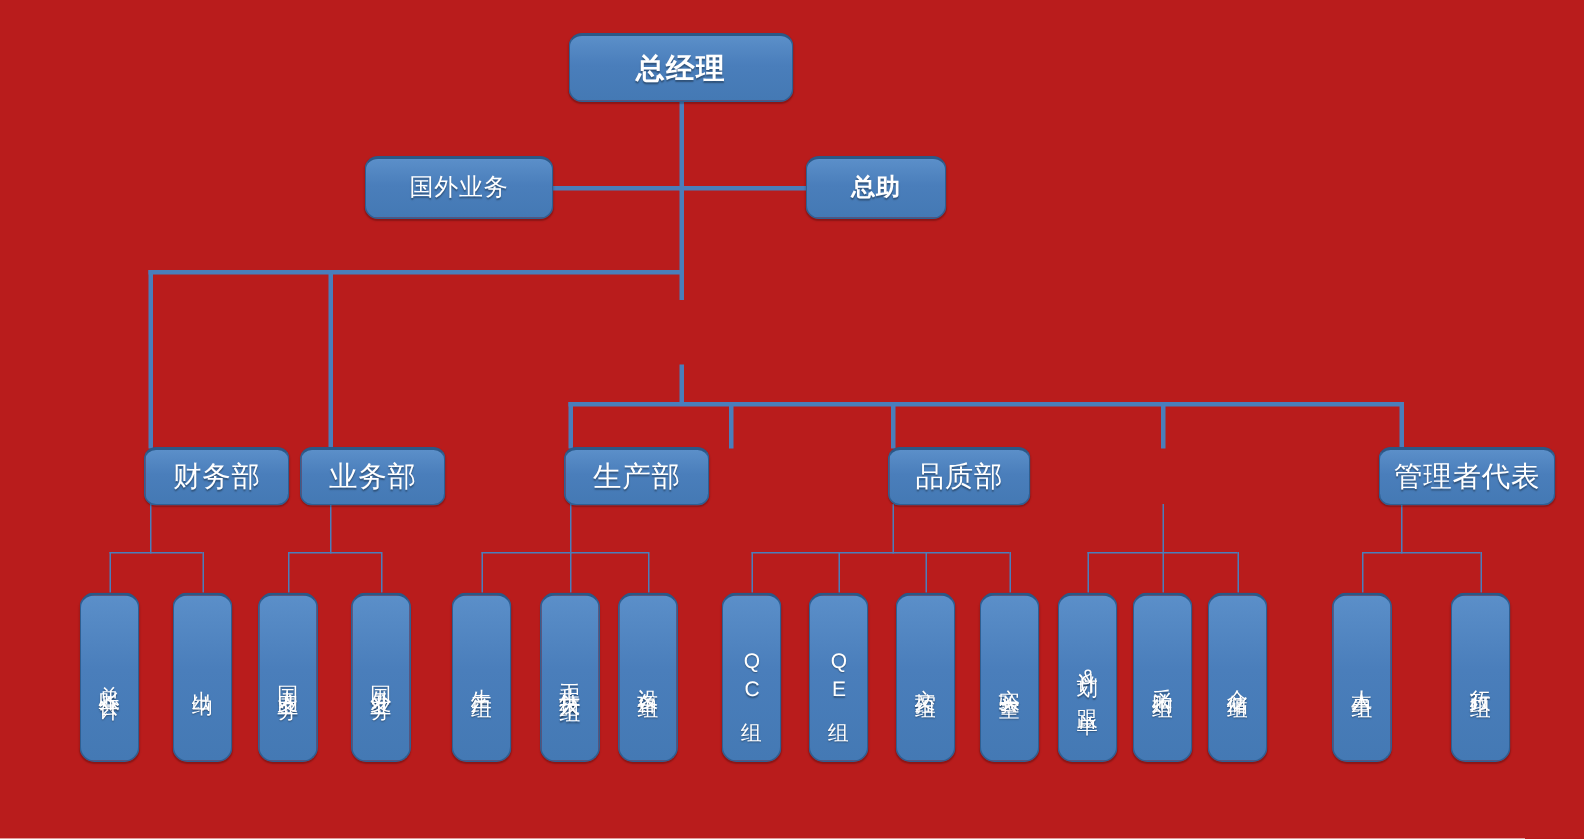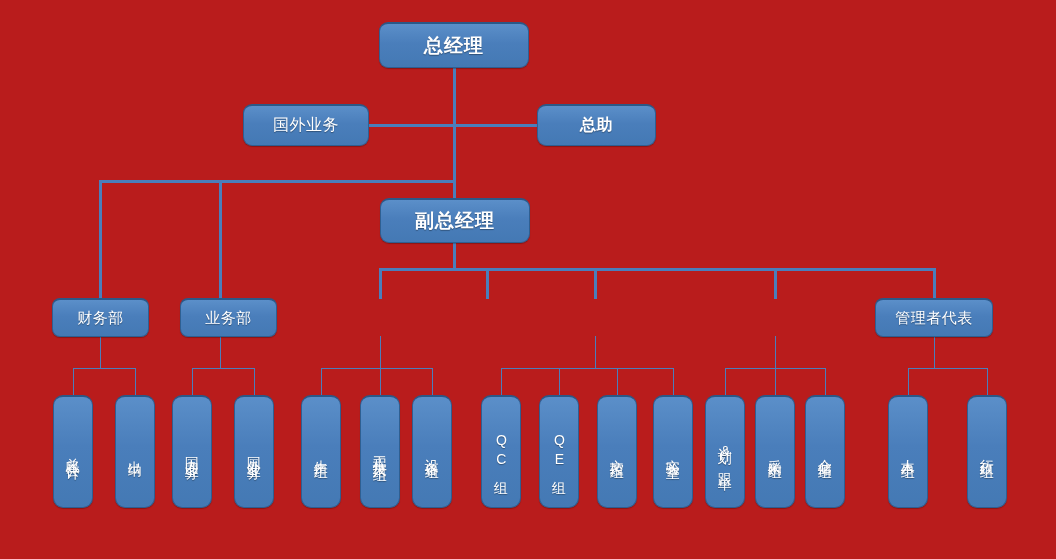--- a/index.html
+++ b/index.html
@@ -46,23 +46,24 @@
     font-size: 19px;
     font-weight: bold;
     letter-spacing: 1px;
   }
   .node.mid-level {
     font-size: 16px;
     letter-spacing: 0.5px;
   }
   .node.mid-level.bold { font-weight: bold; }
   .node.dept-level {
-    font-size: 15px;
+    font-size: 19px;
     letter-spacing: 0.5px;
     border-radius: 8px;
+    margin-left: 44px;
   }
   .node.team-level {
     font-size: 14px;
     border-radius: 10px;
     writing-mode: vertical-rl;
     text-orientation: upright;
     letter-spacing: 3px;
     line-height: 1.05;
     padding: 6px 0;
   }
@@ -121,26 +122,27 @@
 
   <div class="conn thin-v" style="left:934px; top:336px; height:33px;"></div>
   <div class="conn thin-h" style="left:908px; top:368px; width:79px;"></div>
   <div class="conn thin-v" style="left:908px; top:368px; height:27px;"></div>
   <div class="conn thin-v" style="left:987px; top:368px; height:27px;"></div>
 
   <div class="node top-level" style="left:379px; top:22px; width:150px; height:46px;">总经理</div>
 
   <div class="node mid-level" style="left:243px; top:104px; width:126px; height:42px;">国外业务</div>
 
-  <div class="node mid-level bold" style="left:537px; top:104px; width:119px; height:42px;font-family:Liberation Mono, monospace;">总助</div>
+  <div class="node mid-level bold" style="left:537px; top:104px; width:94px; height:42px;font-family:Liberation Mono, monospace;">总助</div>
 
-  <div class="node top-level" style="left:380px; top:198px; width:150px; height:45px;">副总经理</div>
 
   <div class="node dept-level" style="left:52px; top:298px; width:97px; height:39px;">财务部</div>
-  <div class="node dept-level" style="left:180px; top:298px; width:97px; height:39px;">业务部</div>
+  <div class="node dept-level" style="left:156px; top:298px; width:97px; height:39px;">业务部</div>
+  <div class="node dept-level" style="left:332px; top:298px; width:97px; height:39px;">生产部</div>
+  <div class="node dept-level" style="left:548px; top:298px; width:95px; height:39px;">品质部</div>
   <div class="node dept-level" style="left:875px; top:298px; width:118px; height:39px;">管理者代表</div>
 
   <div class="node team-level" style="left:53px; top:395px; width:40px; height:113px;">总账会计</div>
   <div class="node team-level" style="left:115px; top:395px; width:40px; height:113px;">出纳</div>
   <div class="node team-level" style="left:172px; top:395px; width:40px; height:113px;">国内业务</div>
   <div class="node team-level" style="left:234px; top:395px; width:40px; height:113px;">国外业务</div>
 
   <div class="node team-level" style="left:301px; top:395px; width:40px; height:113px;">生产组</div>
   <div class="node team-level" style="left:360px; top:395px; width:40px; height:113px;">工程技术组</div>
   <div class="node team-level" style="left:412px; top:395px; width:40px; height:113px;">设备组</div>

